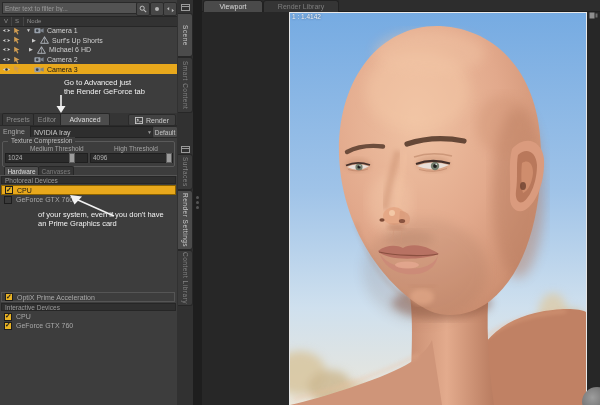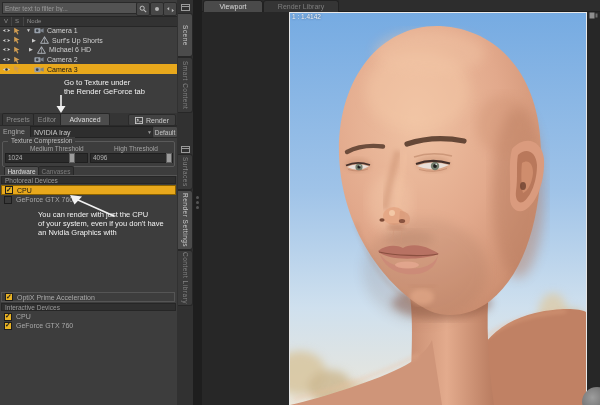--- a/index.html
+++ b/index.html
@@ -241,21 +241,21 @@
               <rect x="0.5" y="1.5" width="8" height="6.5" rx="1" fill="#98a0aa"></rect>
               <path d="M8.5 3.5 L12.5 1.5 V7.5 L8.5 5.5 Z" fill="#7b838d"></path>
               <circle cx="4.2" cy="4.7" r="1.8" fill="#3c4248"></circle>
             </svg>
           </span>
           <span class="nlabel">Camera 3</span>
         </div>
       </div>
 
     <div class="note" style="left:64px;top:78px;">
-      <div>Go to Texture under</div>
+      <div>Go to Advanced just</div>
       <div>the Render GeForce tab</div>
     </div>
     <svg class="note" style="left:55px;top:95px;" width="12" height="19">
       <line x1="6" y1="0" x2="6" y2="12" stroke="#f2f2f2" stroke-width="1.6"></line>
       <path d="M1.5 11 L10.5 11 L6 18 Z" fill="#f2f2f2"></path>
     </svg>
 
     <div id="rs-tabbar"></div>
     <div class="htab" style="left:2px;top:113px;width:30px;">
         <span>Presets</span>
@@ -317,23 +317,22 @@
           <span class="cb"></span>
           <span class="dlabel">GeForce GTX 760</span>
         </div>
       </div>
 
     <svg class="note" style="left:68px;top:193px;" width="52" height="26">
       <line x1="46" y1="23" x2="10" y2="7" stroke="#f2f2f2" stroke-width="1.6"></line>
       <path d="M2 2 L14 3.5 L6.5 11.5 Z" fill="#f2f2f2"></path>
     </svg>
     <div class="note" style="left:38px;top:210px;">
-      <div>You can render with just the CPU</div>
       <div>of your system, even if you don't have</div>
-      <div>an Nvidia Graphics with</div>
+      <div>an Prime Graphics card</div>
     </div>
 
     <div id="optix-row">
       <span id="optix-cb" class="cb on"></span>
       <span class="dlabel">OptiX Prime Acceleration</span>
     </div>
     <div class="sec-head" style="top:303px;">Interactive Devices</div>
     <div id="interactive-devices">
         <div class="drow">
           <span class="cb on"></span>

